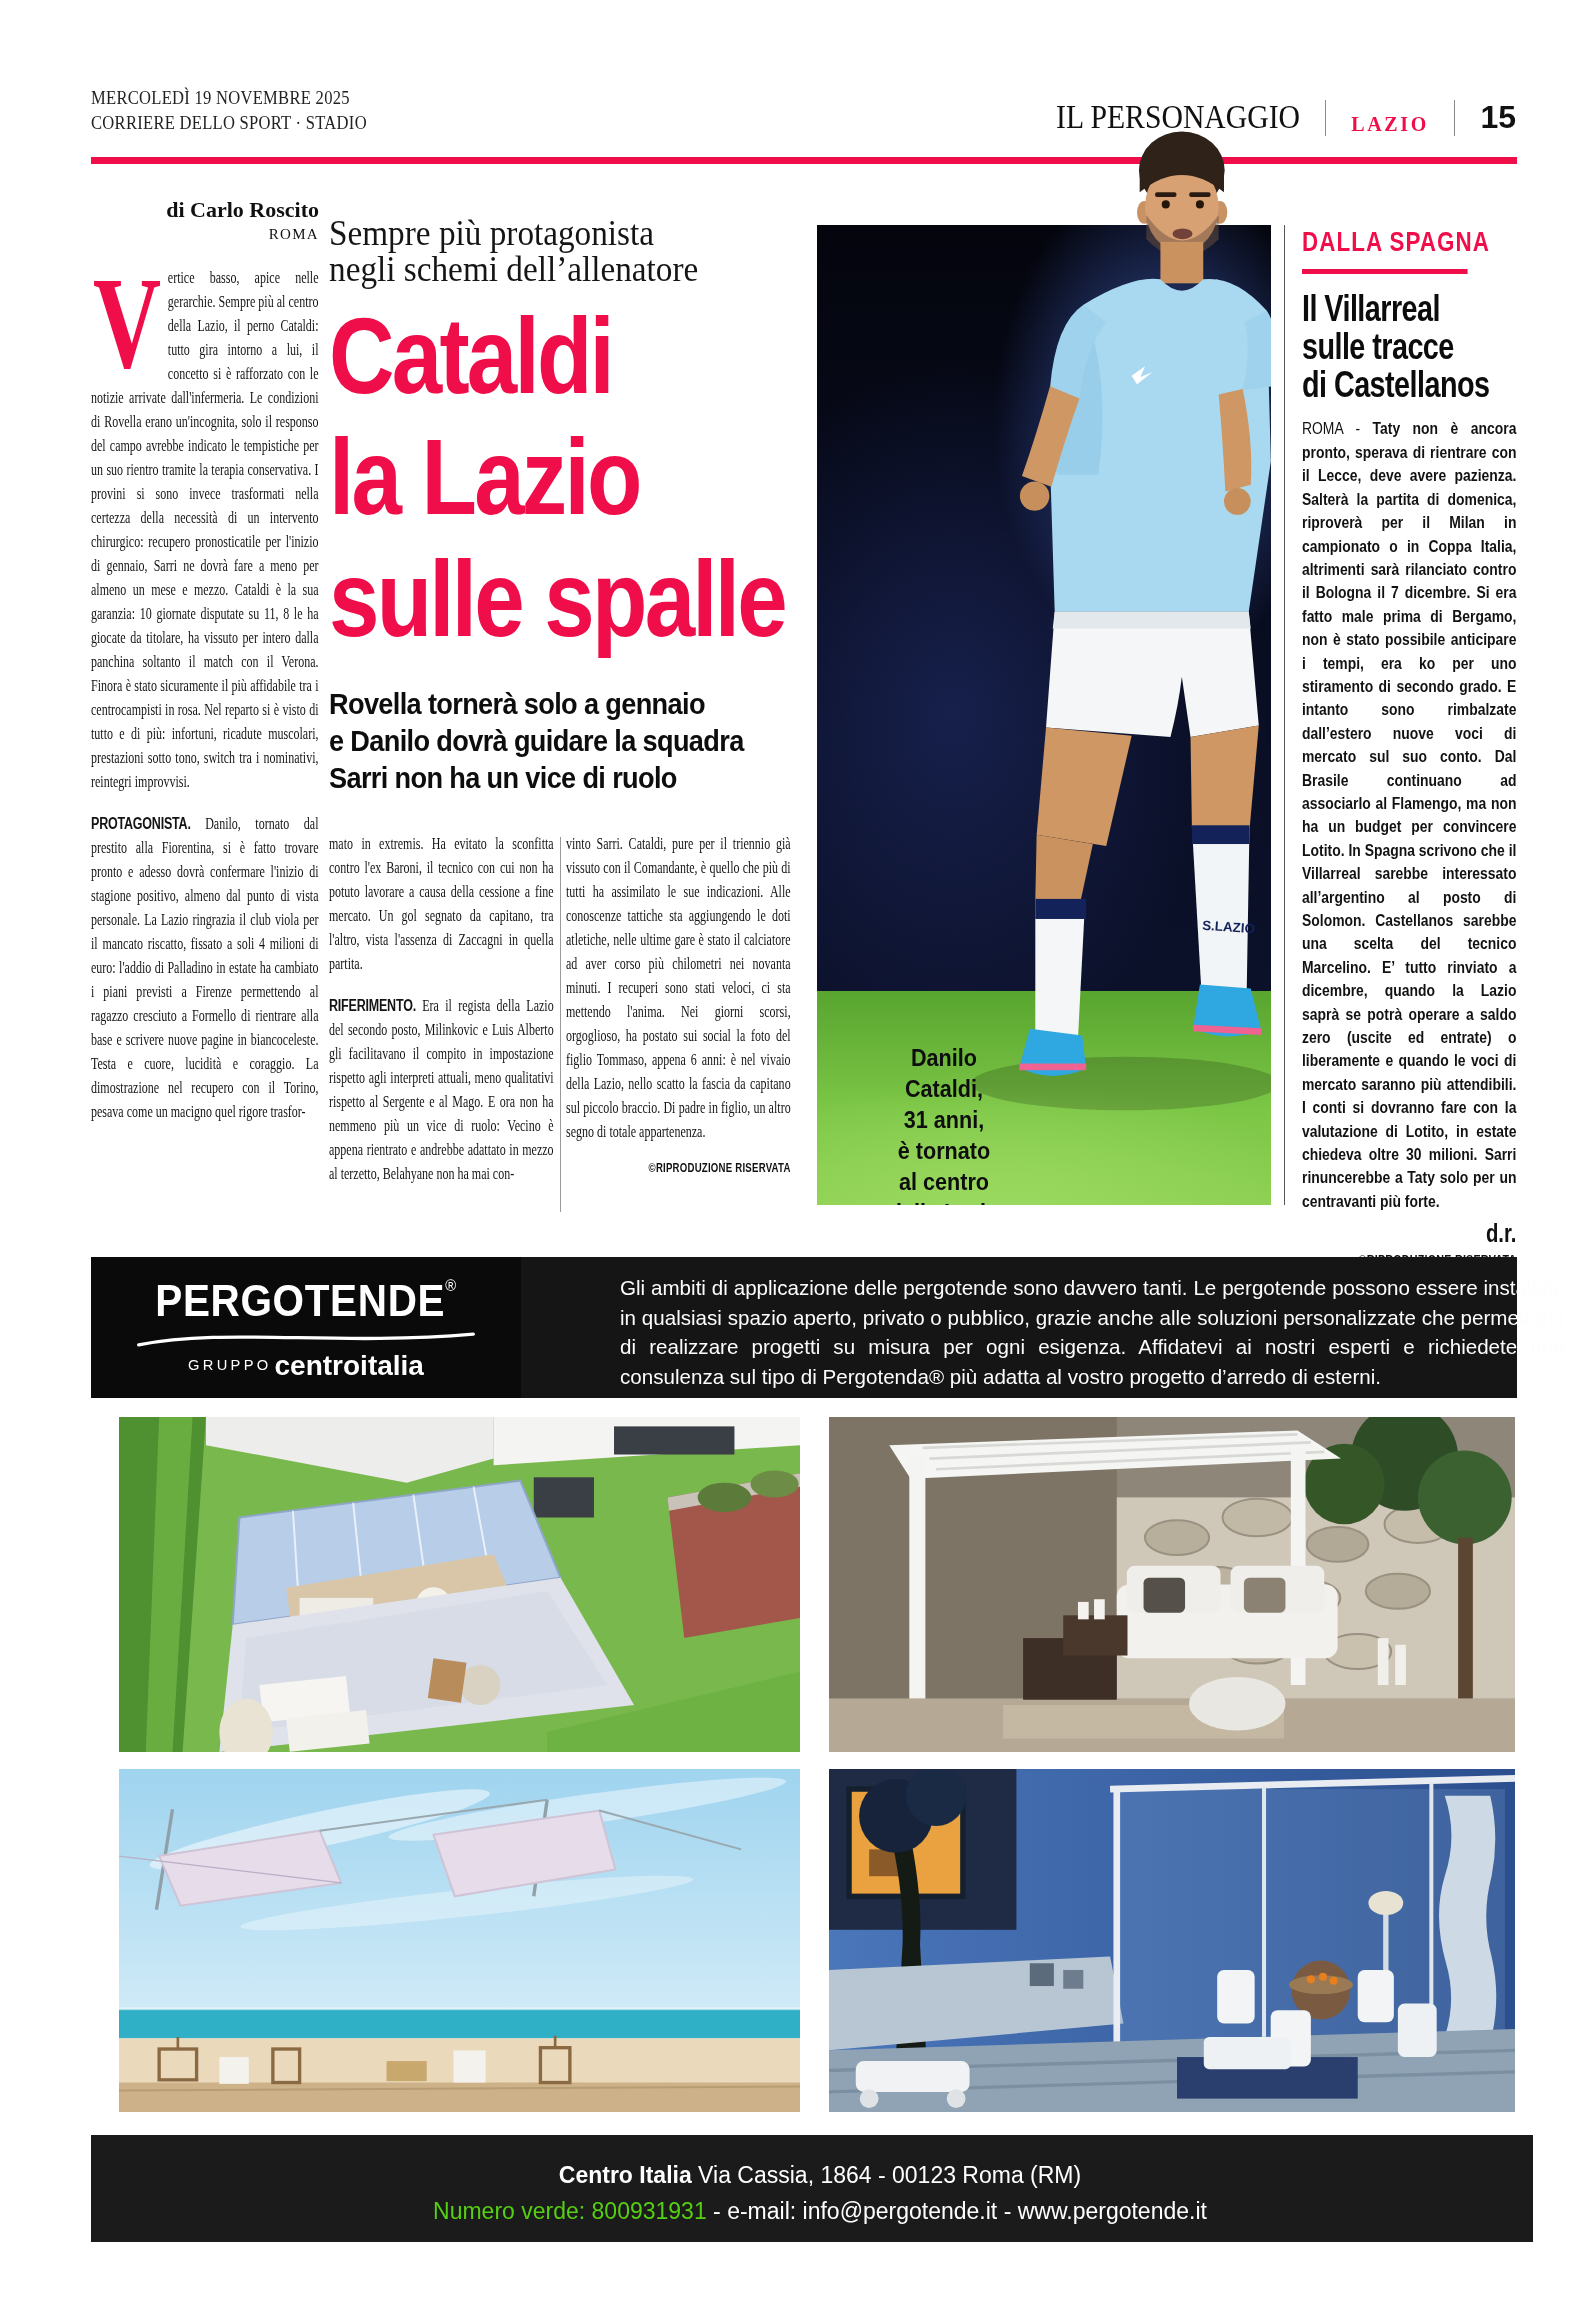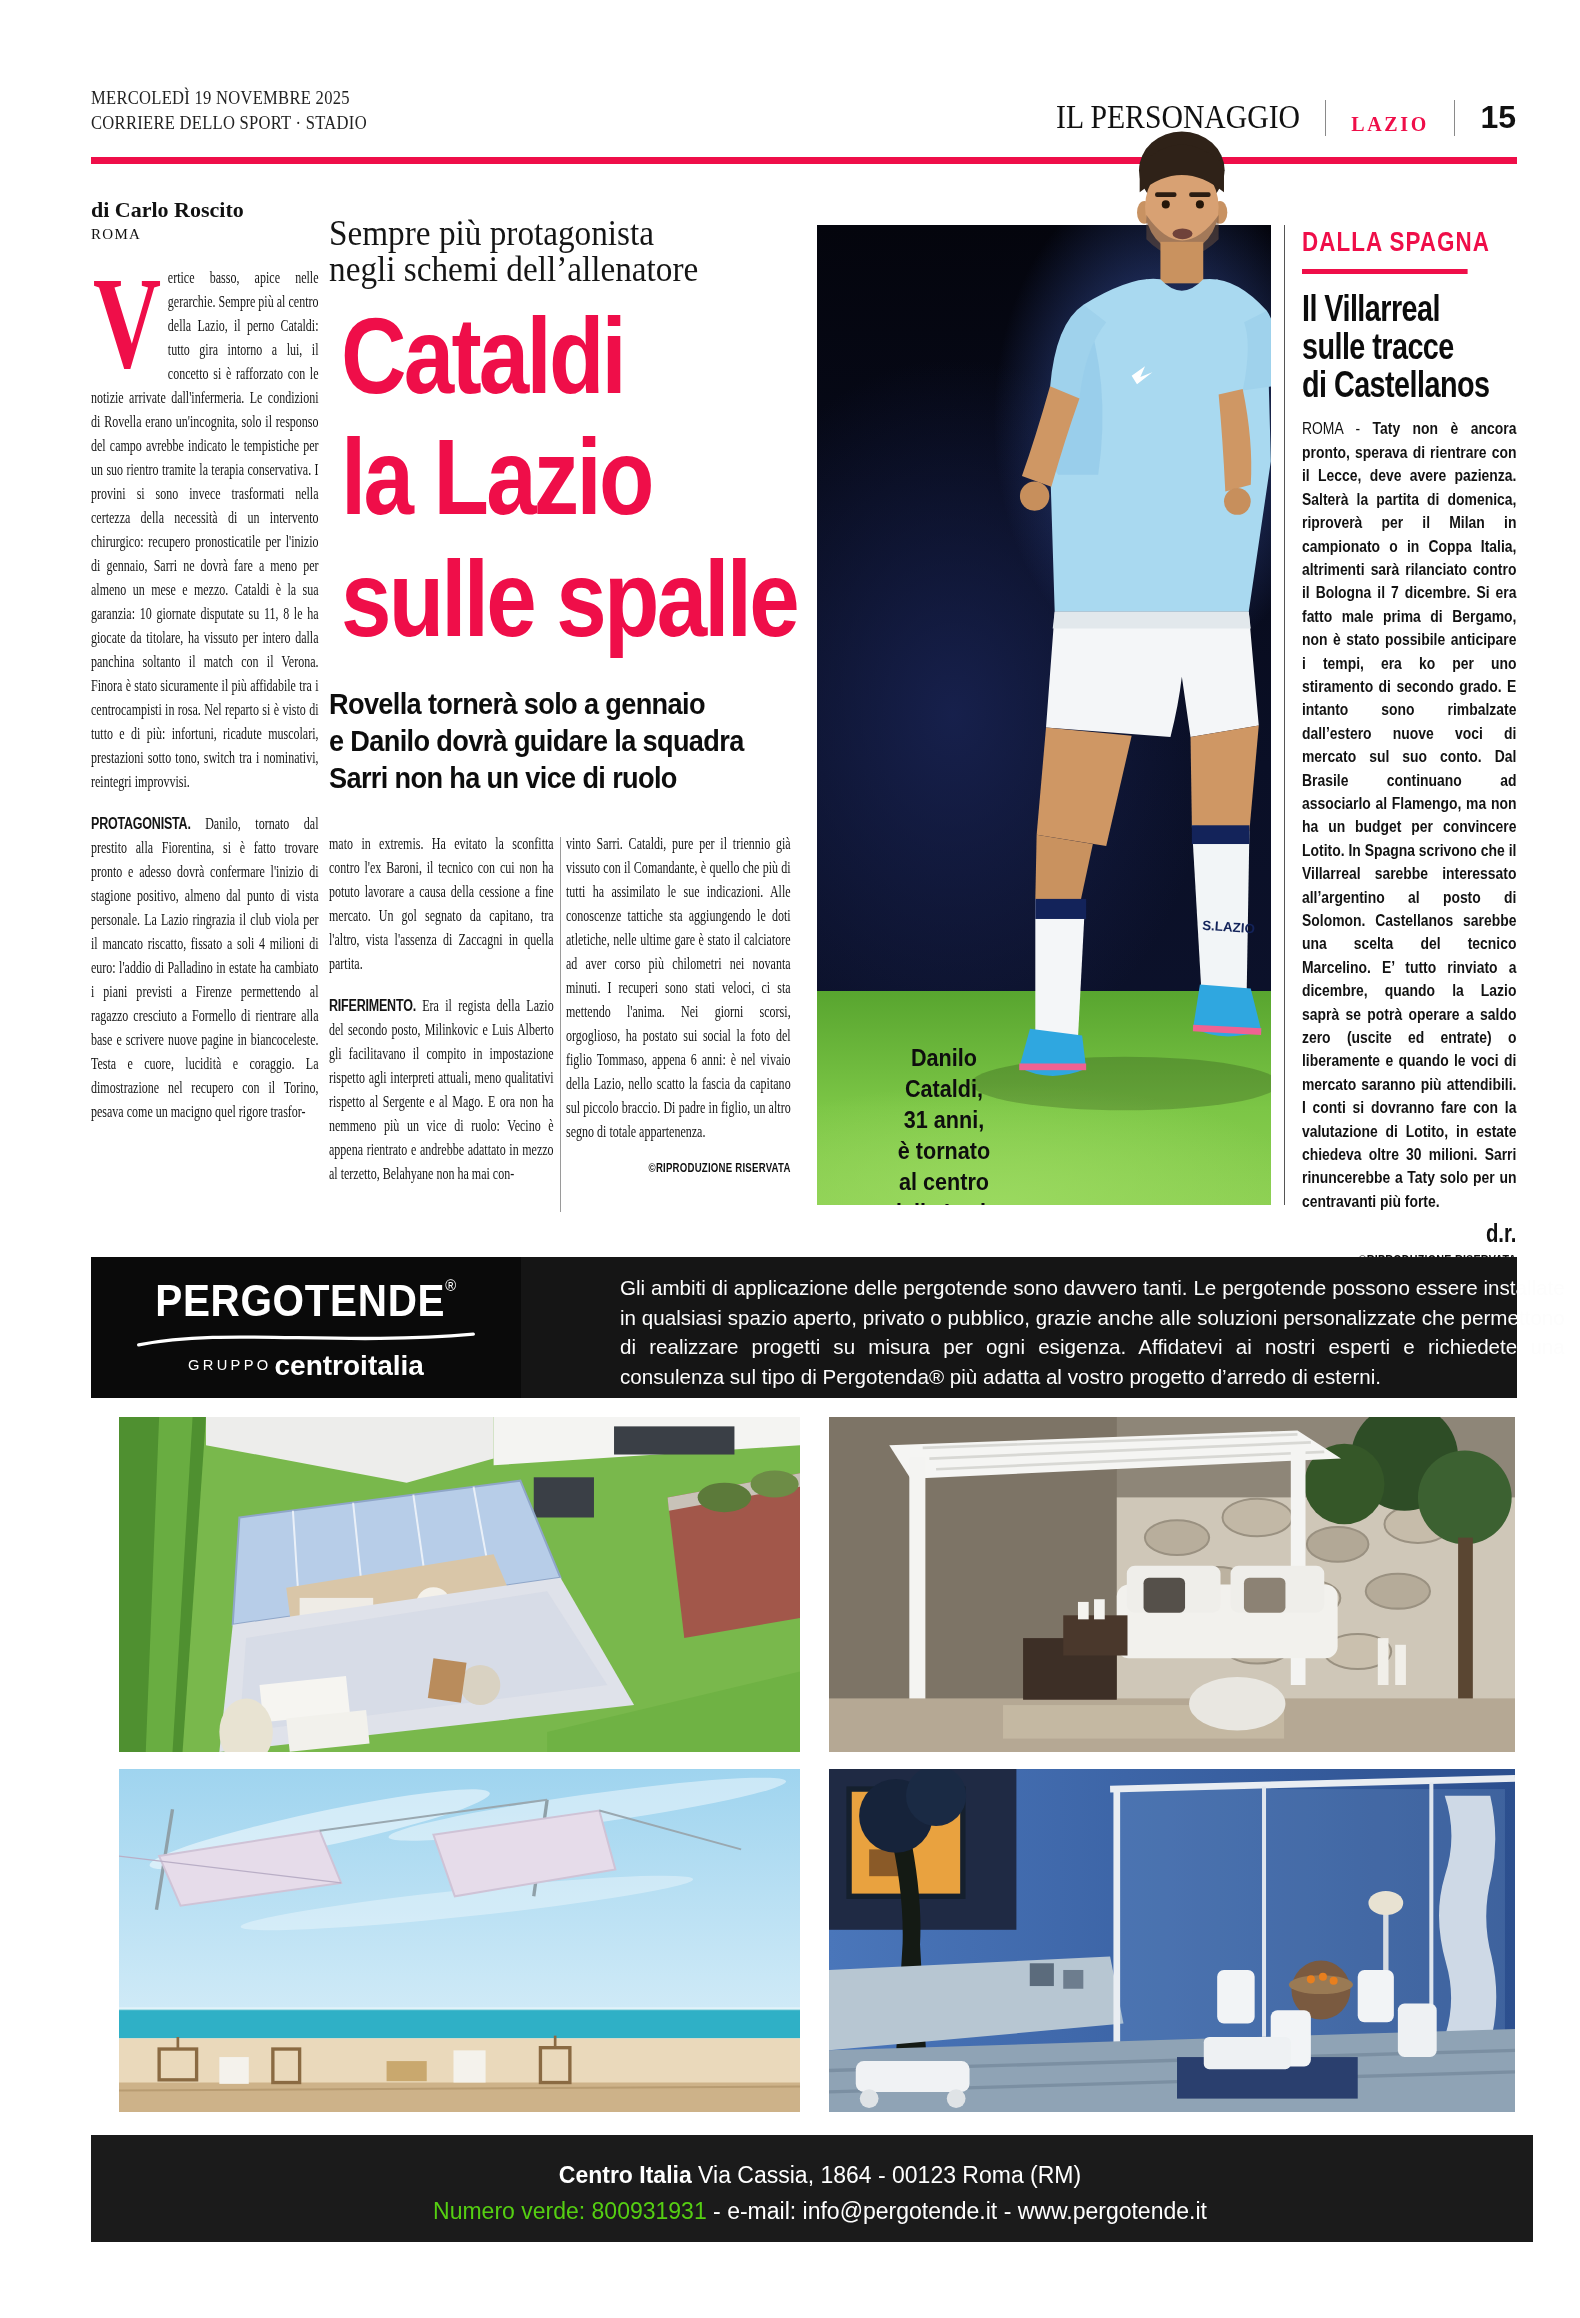--- a/index.html
+++ b/index.html
@@ -17,21 +17,21 @@
   .vdiv{width:1.3px;height:36px;background:#8a8a8a;}
   .redrule{background:#ef0e49;}
   
   .kicker{font-size:35px;line-height:36px;color:#151515;transform:scaleX(.95);transform-origin:0 0;}
   .headline span{display:block;font-family:"Liberation Sans",sans-serif;font-weight:700;
      font-size:108px;line-height:112px;letter-spacing:-3.3px;color:#ef0e49;background:#fff;
      padding:0 16px 0 0;width:max-content;transform:scaleX(.84);transform-origin:0 0;margin-bottom:9.4px;}
   .subhead span{display:block;font-family:"Liberation Sans",sans-serif;font-weight:700;
      font-size:29.5px;line-height:37px;color:#0d0d0d;letter-spacing:-0.7px;
      transform:scaleX(.92);transform-origin:0 0;width:max-content;}
-  .byline{width:228px;text-align:left;}
+  .byline{width:228px;text-align:right;}
   .byline .b1{font-size:22px;font-weight:700;}
   .byline .b2{font-size:15px;letter-spacing:1.3px;margin-top:2.7px;}
   .bodycol{font-size:16.7px;line-height:24px;text-align:justify;color:#141414;
      transform:scaleX(.72);transform-origin:0 0;}
   .bodycol p{margin:0;}
   .bodycol p + p{margin-top:17.4px;}
   .lead-in{font-family:"Liberation Sans",sans-serif;font-weight:700;font-size:17.4px;letter-spacing:-0.3px;}
   .dropcap{float:left;color:#ef0e49;font-weight:700;font-size:131px;line-height:99px;
      width:100px;margin:6.7px 6.7px 0 0;text-align:center;}
   .colrule{background:#9a9a9a;width:1.3px;}
@@ -155,21 +155,21 @@
     <text x="575" y="1240" font-family="Liberation Sans, sans-serif" font-size="20" font-weight="bold" fill="#13235a" transform="rotate(4 575 1240)">S.LAZIO</text>
     <path d="M572 1322 L648 1328 L664 1392 Q600 1410 562 1386 Z" fill="#2fa7e0"></path>
     <rect x="562" y="1382" width="102" height="10" fill="#f06292" transform="rotate(3 562 1382)"></rect>
   </svg>
 
   <div class="abs kicker" style="left:315px;top:216px;z-index:3;">
     <div class="nowrap">Sempre più protagonista</div>
     <div class="nowrap">negli schemi dell’allenatore</div>
   </div>
 
-  <div class="abs headline" style="left:327px;top:300px;z-index:4;">
+  <div class="abs headline" style="left:315px;top:300px;z-index:4;">
     <span>Cataldi</span>
     <span>la Lazio</span>
     <span>sulle spalle</span>
   </div>
 
   <div class="abs subhead" style="left:315px;top:685px;z-index:3;">
     <span>Rovella tornerà solo a gennaio</span>
     <span>e Danilo dovrà guidare la squadra</span>
     <span>Sarri non ha un vice di ruolo</span>
   </div>

